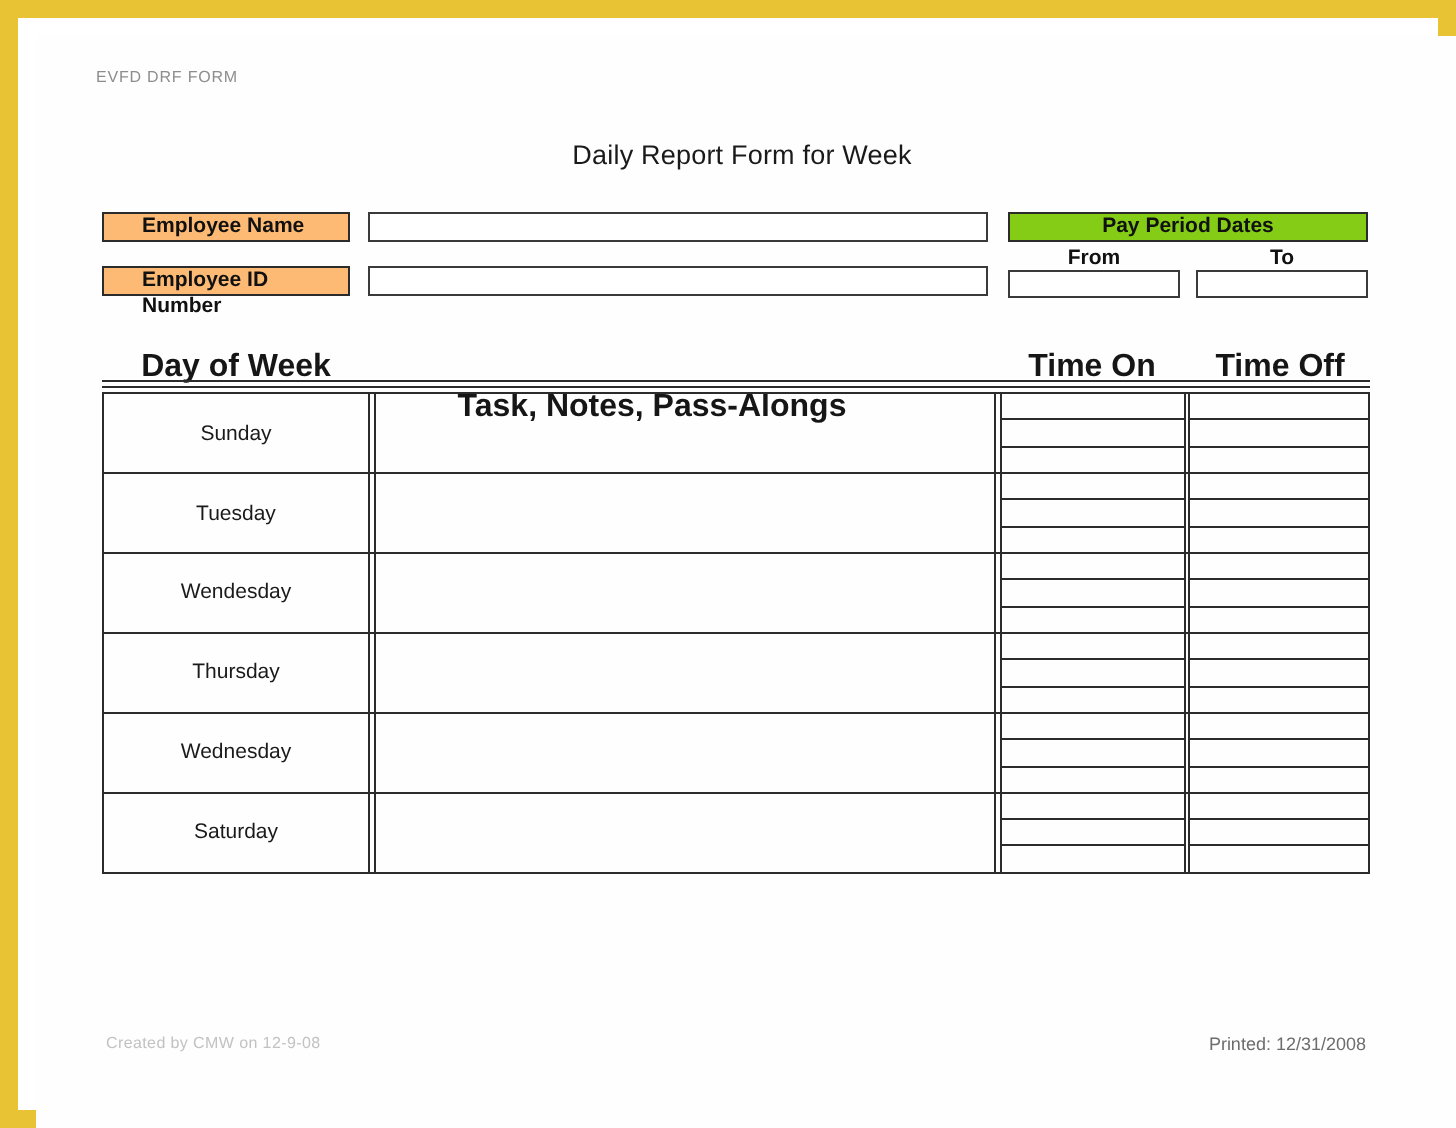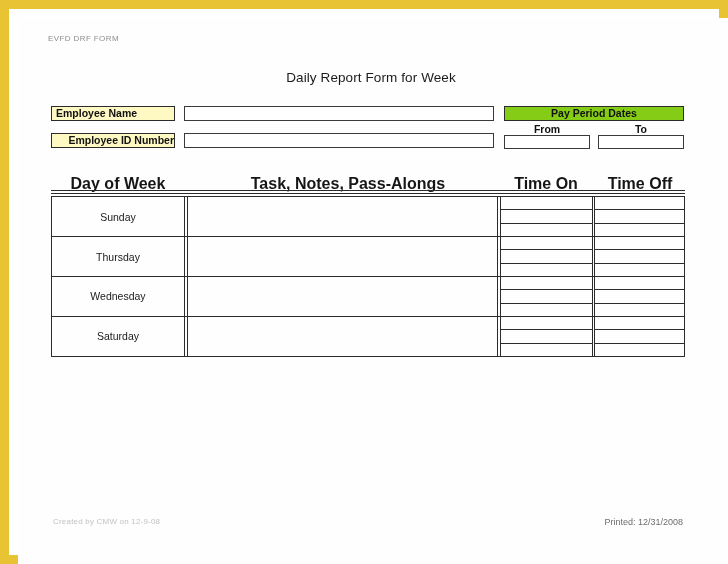--- a/index.html
+++ b/index.html
@@ -65,34 +65,34 @@
   
   .emp-label {
     position: absolute;
     box-sizing: border-box;
     border: 1.3px solid #2b2b2b;
     height: 15px;
     line-height: 13px;
     font-size: 10.5px;
     font-weight: bold;
     color: #111;
-    padding-left: 4px;
-    background: #fef9c3;
+    padding-left: 19px;
+    background: #fdba74;
   }
   .emp-field {
     position: absolute;
     box-sizing: border-box;
     border: 1.3px solid #3a3a3a;
     height: 15px;
     background: #fff;
   }
 
   #emp-name-label  { left: 42px; top: 97px;  width: 124px; }
   #emp-name-field  { left: 175px; top: 97px; width: 310px; }
-  #emp-id-label    { left: 42px; top: 124px; width: 124px; text-align: right; }
+  #emp-id-label    { left: 42px; top: 124px; width: 124px; }
   #emp-id-field    { left: 175px; top: 124px; width: 310px; }
 
   
   #pay-period-header {
     position: absolute;
     left: 495px; top: 97px;
     width: 180px;
     height: 15px;
     box-sizing: border-box;
     border: 1.3px solid #2b2b2b;
@@ -128,21 +128,21 @@
   
   .col-header {
     position: absolute;
     top: 166px;
     font-size: 16px;
     font-weight: bold;
     color: #161616;
     text-align: center;
   }
   #hdr-day   { left: 42px;  width: 134px; }
-  #hdr-task  { left: 188px; width: 302px; }
+  #hdr-task  { left: 166px; width: 302px; margin-top: 20px; }
   #hdr-on    { left: 490px; width: 94px; }
   #hdr-off   { left: 586px; width: 90px; }
 
   .hdr-rule {
     position: absolute;
     left: 42px;
     width: 634px;
     height: 0;
     border-top: 1.2px solid #2b2b2b;
   }
@@ -264,20 +264,48 @@
           <div class="slot"></div>
           <div class="slot"></div>
         </div>
         <div class="cell-time last">
           <div class="slot"></div>
           <div class="slot"></div>
           <div class="slot"></div>
         </div>
       </div>
       <div class="row">
+        <div class="cell-day">Tuesday</div>
+        <div class="cell-task"></div>
+        <div class="cell-time">
+          <div class="slot"></div>
+          <div class="slot"></div>
+          <div class="slot"></div>
+        </div>
+        <div class="cell-time last">
+          <div class="slot"></div>
+          <div class="slot"></div>
+          <div class="slot"></div>
+        </div>
+      </div>
+      <div class="row">
+        <div class="cell-day">Wendesday</div>
+        <div class="cell-task"></div>
+        <div class="cell-time">
+          <div class="slot"></div>
+          <div class="slot"></div>
+          <div class="slot"></div>
+        </div>
+        <div class="cell-time last">
+          <div class="slot"></div>
+          <div class="slot"></div>
+          <div class="slot"></div>
+        </div>
+      </div>
+      <div class="row">
         <div class="cell-day">Thursday</div>
         <div class="cell-task"></div>
         <div class="cell-time">
           <div class="slot"></div>
           <div class="slot"></div>
           <div class="slot"></div>
         </div>
         <div class="cell-time last">
           <div class="slot"></div>
           <div class="slot"></div>

